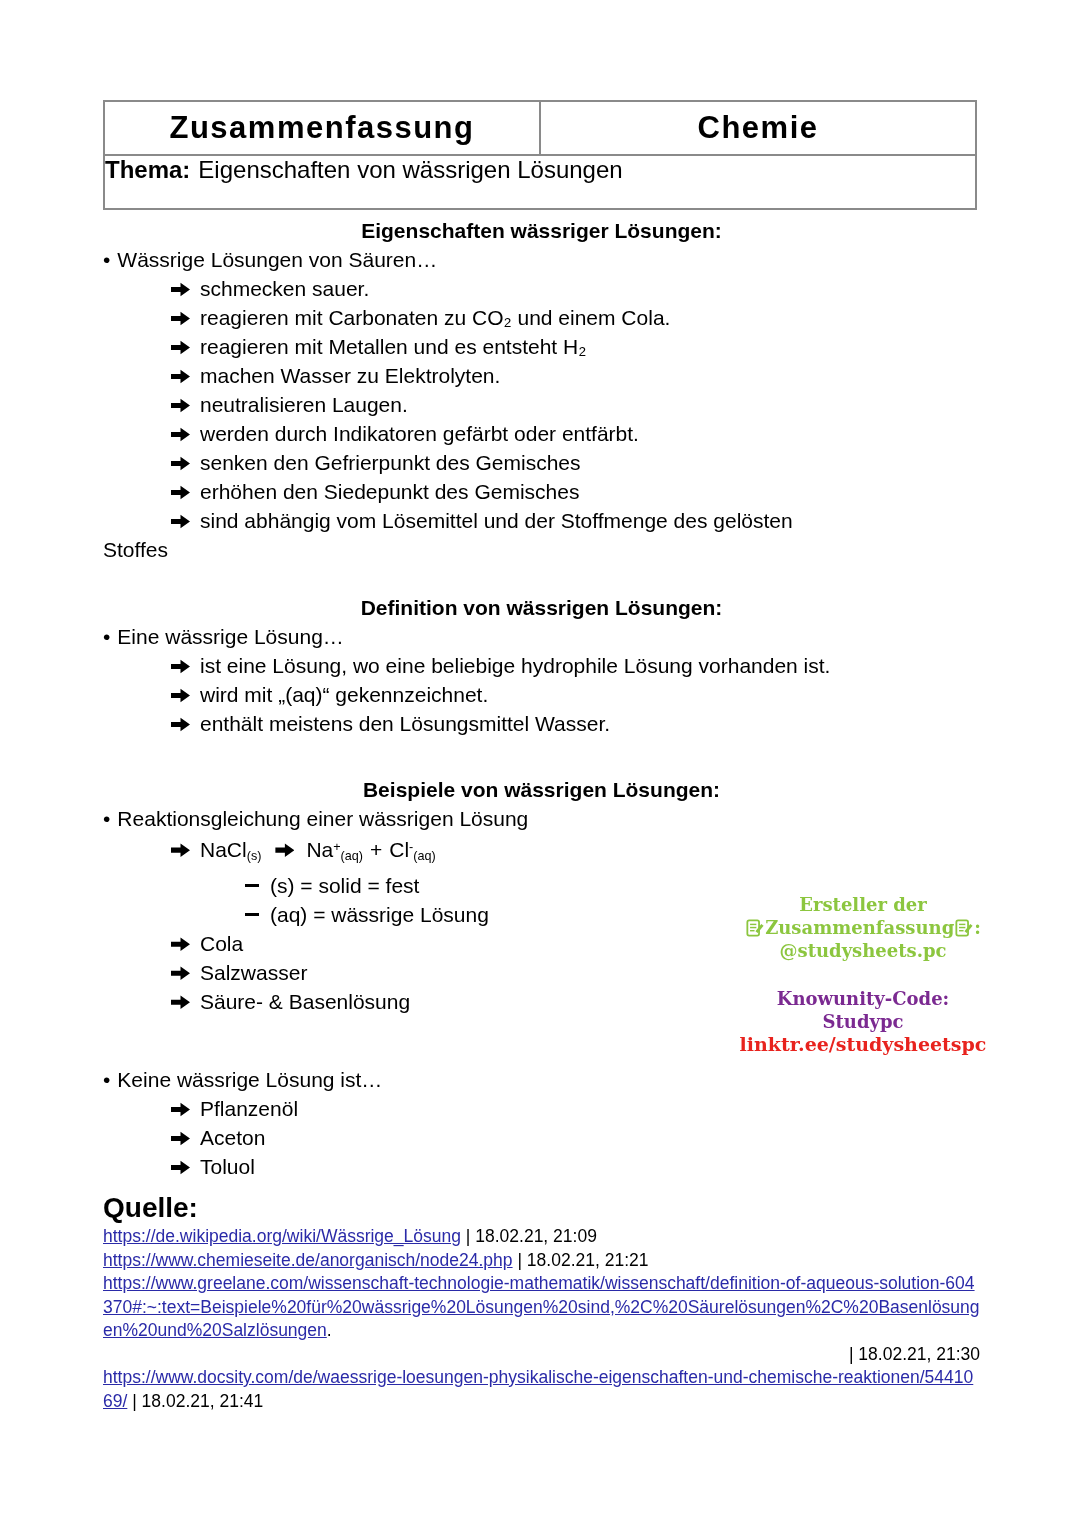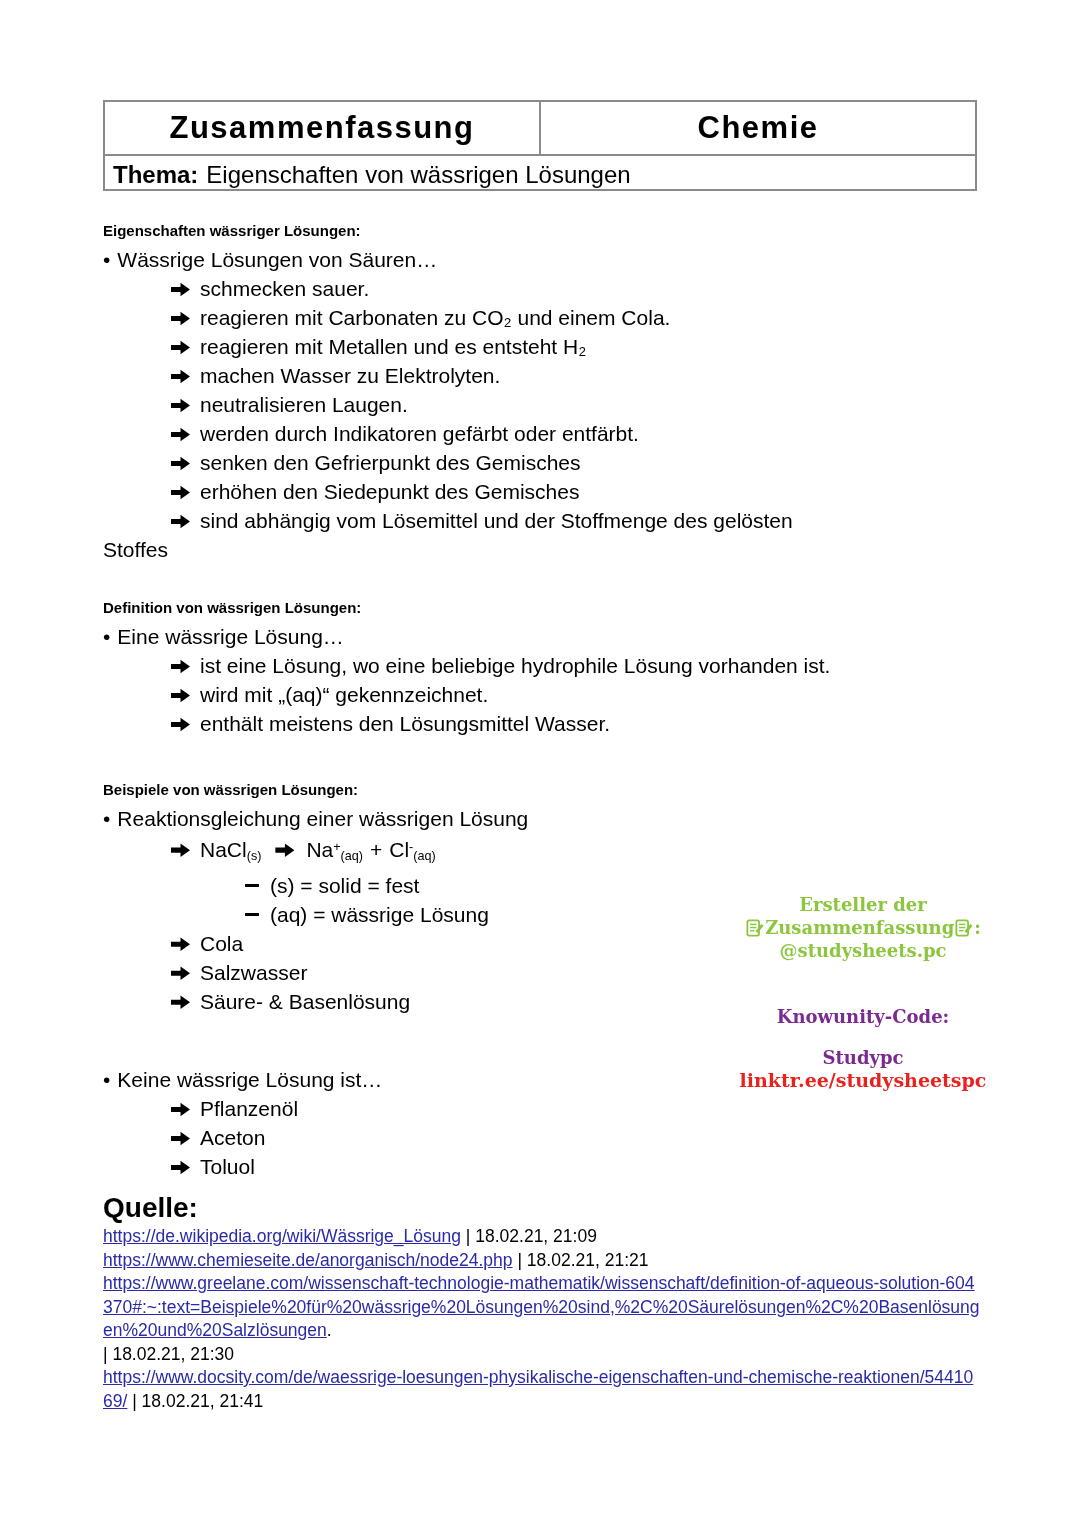--- a/index.html
+++ b/index.html
@@ -10,26 +10,26 @@
   }
   
   #hdr {
     position:absolute; left:103px; top:100px; width:870px;
     border:2px solid #8a8a8a; background:#fff;
   }
   #hdr .row1 { display:flex; height:52px; border-bottom:2px solid #8a8a8a; }
   #hdr .cell { flex:1; display:flex; align-items:center; justify-content:center;
     font-weight:bold; font-size:31px; letter-spacing:1.5px; }
   #hdr .cell.left { border-right:2px solid #8a8a8a; }
-  #hdr .row2 { height:33px; display:flex; align-items:flex-end; font-size:24px; padding-left:8px; }
+  #hdr .row2 { height:52px; display:flex; align-items:flex-start; font-size:24px; }
   #hdr .row2 .lbl { font-weight:bold; margin-right:8px; }
   
   .sec { position:absolute; left:103px; width:877px; }
   .t  { font-size:21px; line-height:29px; white-space:normal; }
-  .h  { font-weight:bold; font-size:15px; }
+  .h  { font-weight:bold; font-size:21px;text-align:center; }
   .bl::before { content:"•"; margin-right:7px; }
   .ar { text-indent:68px; }
   .ar::before {
     content:""; display:inline-block; width:19px; height:15px; background:#000;
     clip-path:polygon(0% 33%, 50% 33%, 50% 5%, 100% 50%, 50% 95%, 50% 67%, 0% 67%);
     margin-right:10px; vertical-align:-1px;
   }
   .cont { text-indent:0; }
   .dash { text-indent:142px; }
   .dash::before {
@@ -43,30 +43,30 @@
     clip-path:polygon(0% 33%, 50% 33%, 50% 5%, 100% 50%, 50% 95%, 50% 67%, 0% 67%);
     margin:0 12px 0 14px; vertical-align:-1px; }
   .plus { margin:0 7px; }
   
   #creator {
     position:absolute; left:728px; top:893px; width:270px; text-align:center;
     font-family:"DejaVu Serif","Liberation Serif",serif; font-weight:bold;
     font-size:18px; line-height:23px;
   }
   .c-green  { color:#8CC63F; }
-  .c-purple { color:#7B2A91;margin-top:18px; }
+  .c-purple { color:#7B2A91; }
   .c-red    { color:#E8231E; font-size:19px; }
   .c-gap    { height:25px; }
   .memo { vertical-align:-3px; margin:0 1px; }
   
   #quelle { position:absolute; left:103px; top:1193px; width:877px; }
   #quelle .qh { font-weight:bold; font-size:28px; line-height:30px; margin-bottom:2px; }
   .src { font-size:17.5px; line-height:23.5px; }
   .src a { color:#2a2aa8; text-decoration:underline; overflow-wrap:anywhere; word-break:break-all;text-align:center; }
-  .src .date { color:#000; }
+  .src .date { color:#000;text-align:right; }
 </style>
 </head>
 <body>
 
 <div id="hdr">
   <div class="row1">
     <div class="cell left">Zusammenfassung</div>
     <div class="cell">Chemie</div>
   </div>
   <div class="row2">

